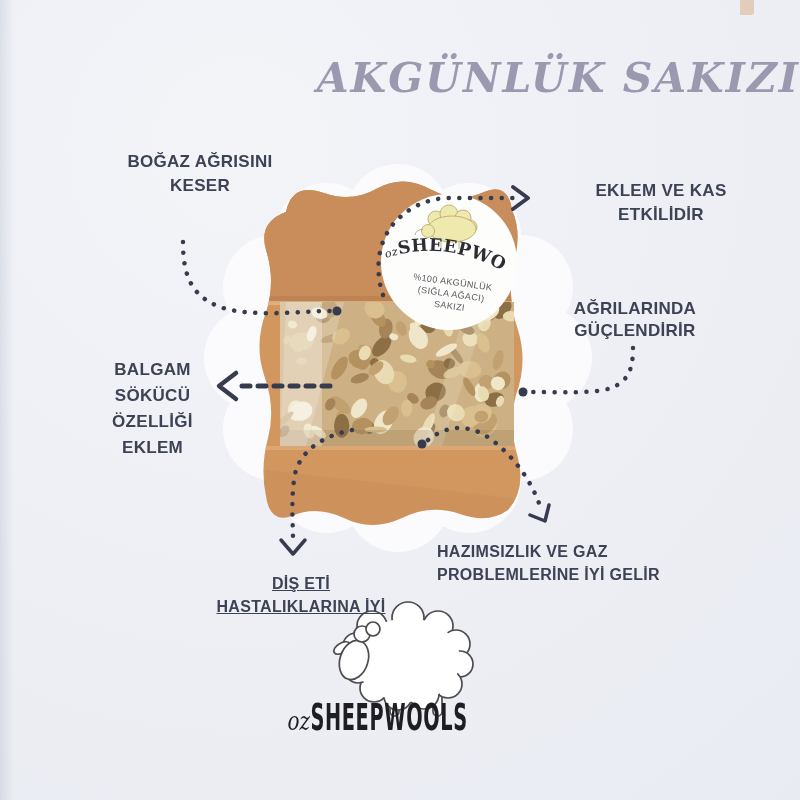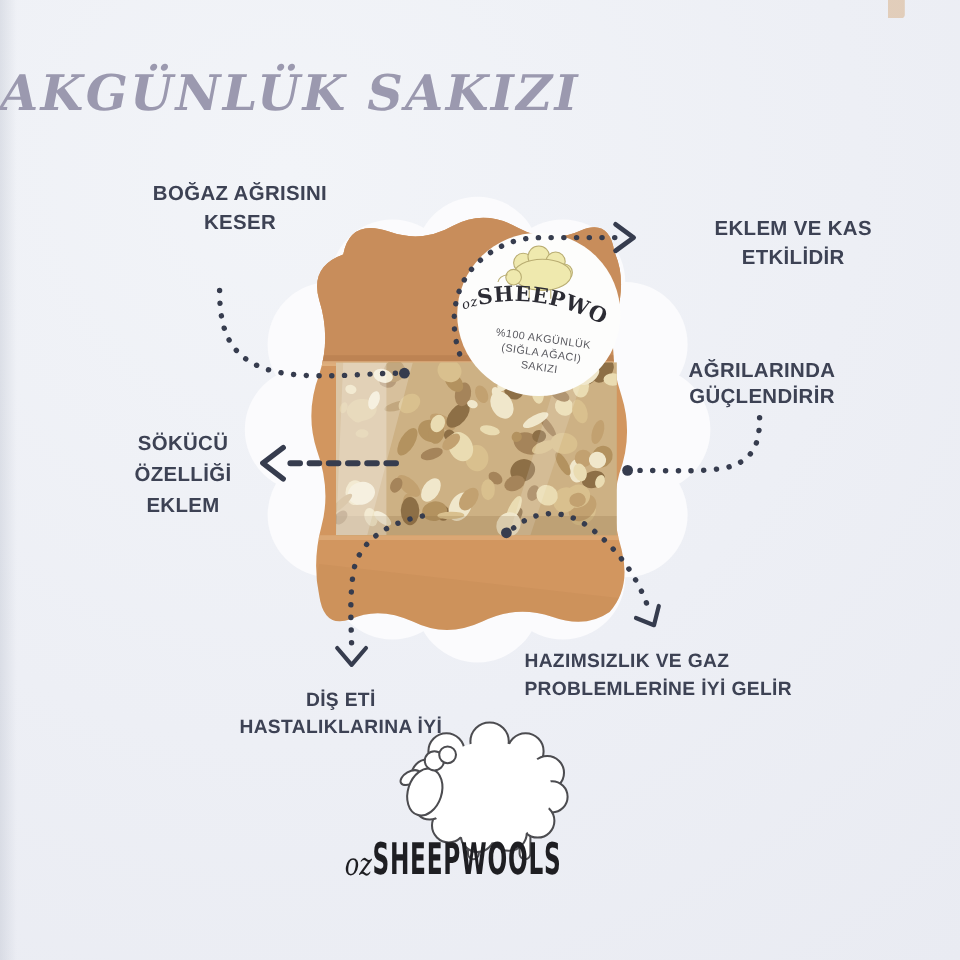--- a/index.html
+++ b/index.html
@@ -7,38 +7,38 @@
     width:800px;height:800px;overflow:hidden;position:relative;
     font-family:"Liberation Sans",sans-serif;
     background:
       linear-gradient(to right, rgba(150,158,175,.22), rgba(150,158,175,0) 14px),
       radial-gradient(circle at 30% 18%, #f2f4f8 0%, #edeff5 55%, #e9ebf2 100%);
   }
   .stage{position:absolute;inset:0;}
   svg.scene{position:absolute;inset:0;}
 
   .page-title{
-    position:absolute;left:0;top:54px;width:800px;text-align:left;
+    position:absolute;left:0;top:54px;width:800px;text-align:right;
     font-family:"DejaVu Serif","Liberation Serif",serif;
     font-style:italic;font-weight:bold;
     font-size:41px;letter-spacing:2px;color:var(--title,#9b99af);
   }
 
   .callout{
     position:absolute;color:var(--text,#3d4254);
     font-weight:700;font-size:17px;line-height:24px;letter-spacing:.3px;
   }
   .callout.center{text-align:center;}
   .callout.small{font-size:16px;line-height:23px;}
 
   .co-cough{left:85px;top:150px;width:230px;}
   .co-joint{left:556px;top:179px;width:210px;text-align:center;}
   .co-immunity{left:540px;top:298px;width:190px;line-height:22px;}
   .co-phlegm{left:60px;top:357px;width:185px;line-height:26px;}
-  .co-gum{left:184px;top:572px;width:200px;}
+  .co-gum{left:201px;top:572px;width:200px;text-decoration:underline;}
   .co-digestion{left:437px;top:540px;width:240px;text-align:left;}
 
   .footer-brand{
     position:absolute;left:0;top:702px;width:800px;height:40px;
     display:flex;align-items:baseline;justify-content:center;
     color:#1e1e22;transform:scale(.8,1.05);transform-origin:50% 100%;
   }
   .footer-brand .oz{
     font-family:"DejaVu Serif","Liberation Serif",serif;
     font-style:italic;font-size:25px;margin-right:1px;
@@ -310,20 +310,21 @@
     <div>EKLEM VE KAS</div>
     <div>ETKİLİDİR</div>
   </div>
 
   <div class="callout center co-immunity">
     <div>AĞRILARINDA</div>
     <div>GÜÇLENDİRİR</div>
   </div>
 
   <div class="callout center co-phlegm">
+    <div>BALGAM</div>
     <div>SÖKÜCÜ</div>
     <div>ÖZELLİĞİ</div>
     <div>EKLEM</div>
   </div>
 
   <div class="callout center small co-gum">
     <div>DİŞ ETİ</div>
     <div>HASTALIKLARINA İYİ</div>
   </div>
 

